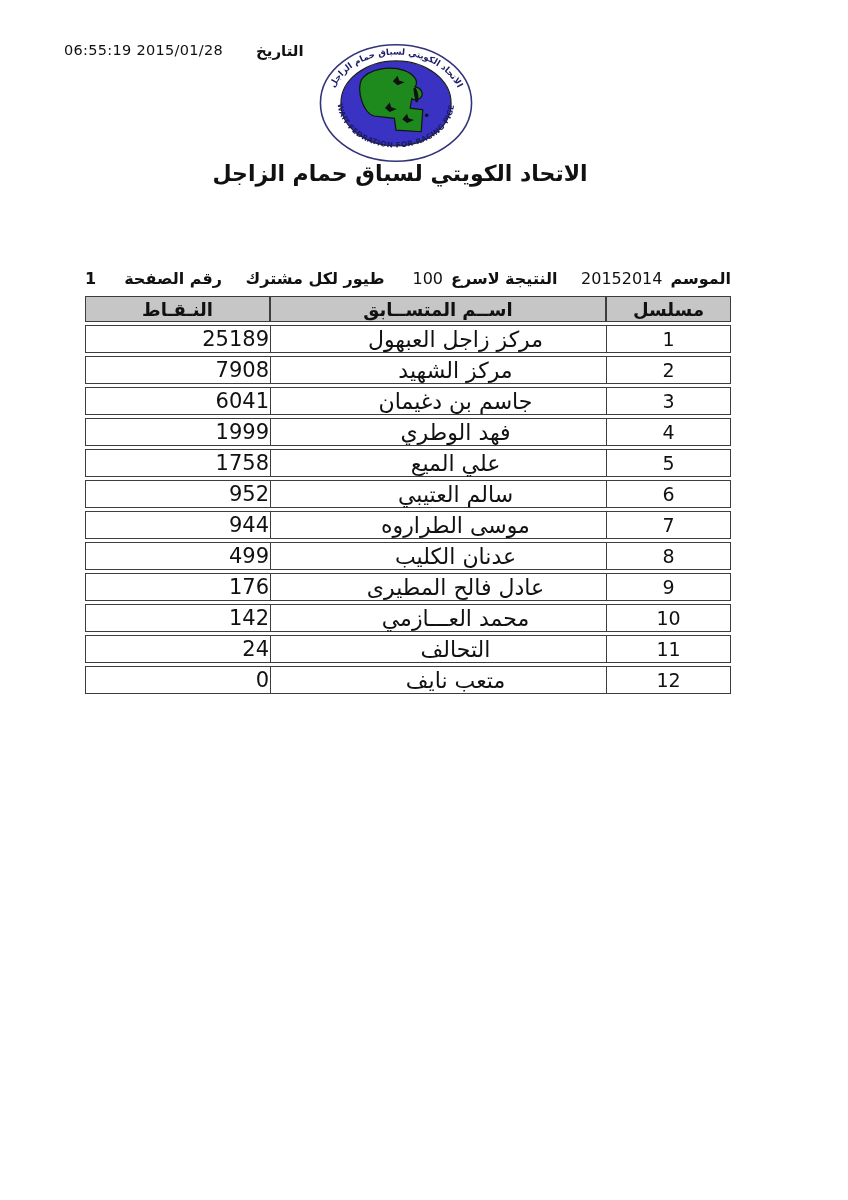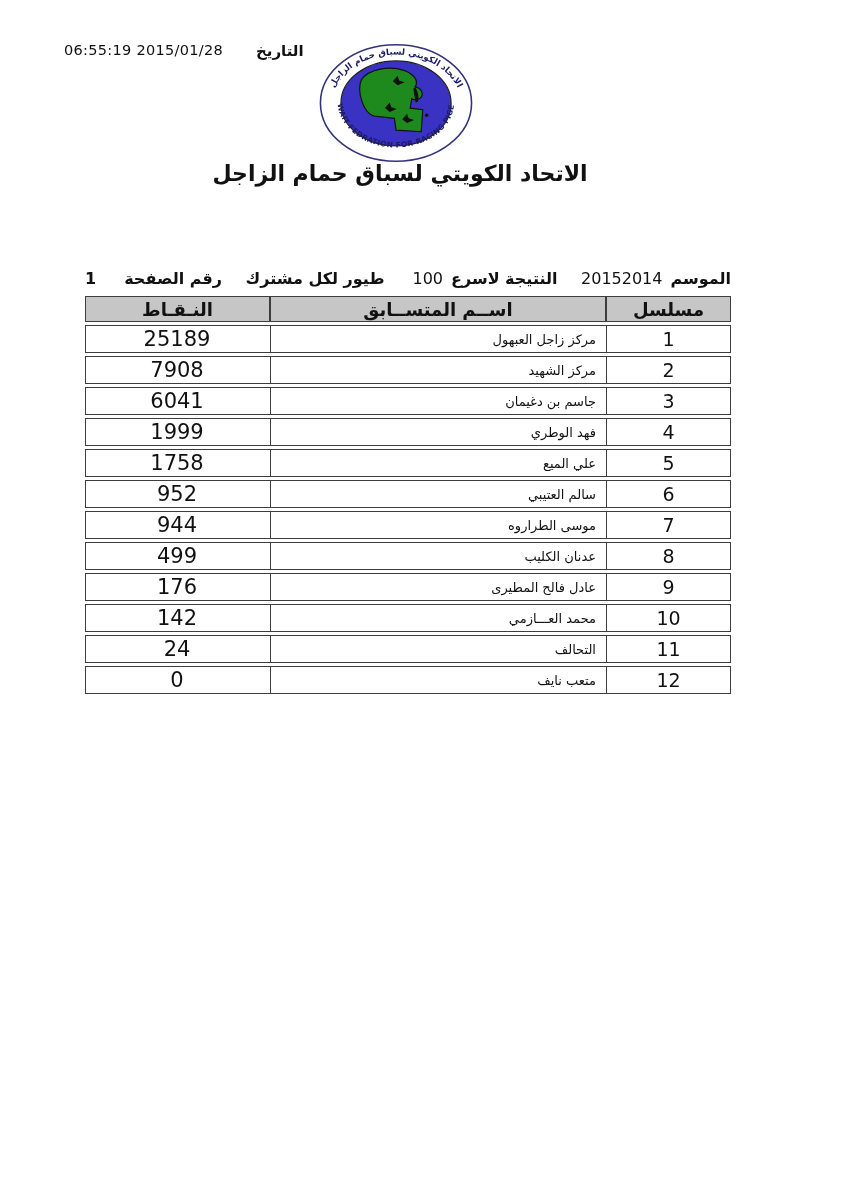--- a/index.html
+++ b/index.html
@@ -65,22 +65,22 @@
   .rtable td{
     border-top:1px solid var(--border);
     border-bottom:1px solid var(--border);
     border-left:1px solid var(--border);
     height:28px;vertical-align:middle;
     padding:0;
     background:#fff;
   }
   .rtable td:first-child{border-right:1px solid var(--border);}
   .rtable td.serial{text-align:center;font-size:19px;}
-  .rtable td.name{text-align:right;padding-right:10px;font-size:13px;padding-left:44px;}
-  .rtable td.points{text-align:center;font-size:21px;direction:ltr;margin-top:8px;}
+  .rtable td.name{text-align:center;padding-right:10px;font-size:22px;padding-left:44px;}
+  .rtable td.points{text-align:right;font-size:21px;direction:ltr;margin-top:8px;}
 </style>
 </head>
 <body>
 
 <div class="page">
 
   <div class="date-line">
     <span class="date-value">06:55:19 2015/01/28</span>
     <span class="date-label">التاريخ</span>
   </div>

